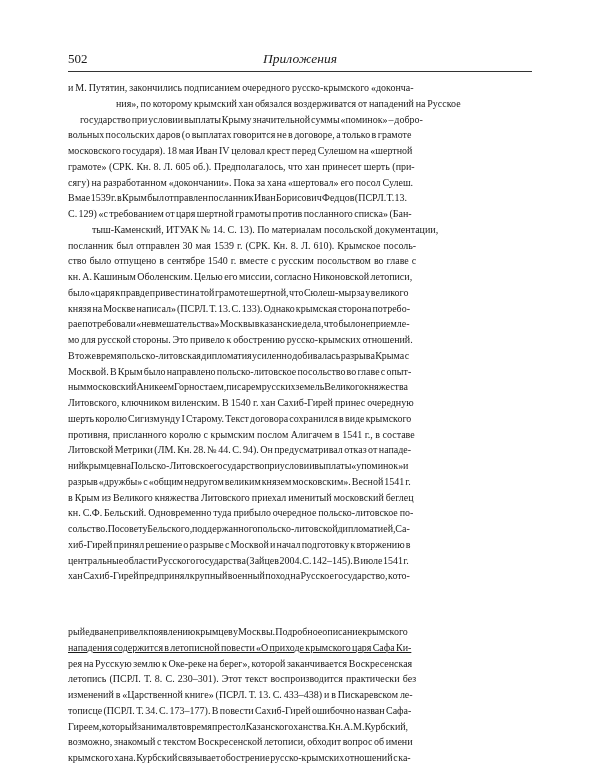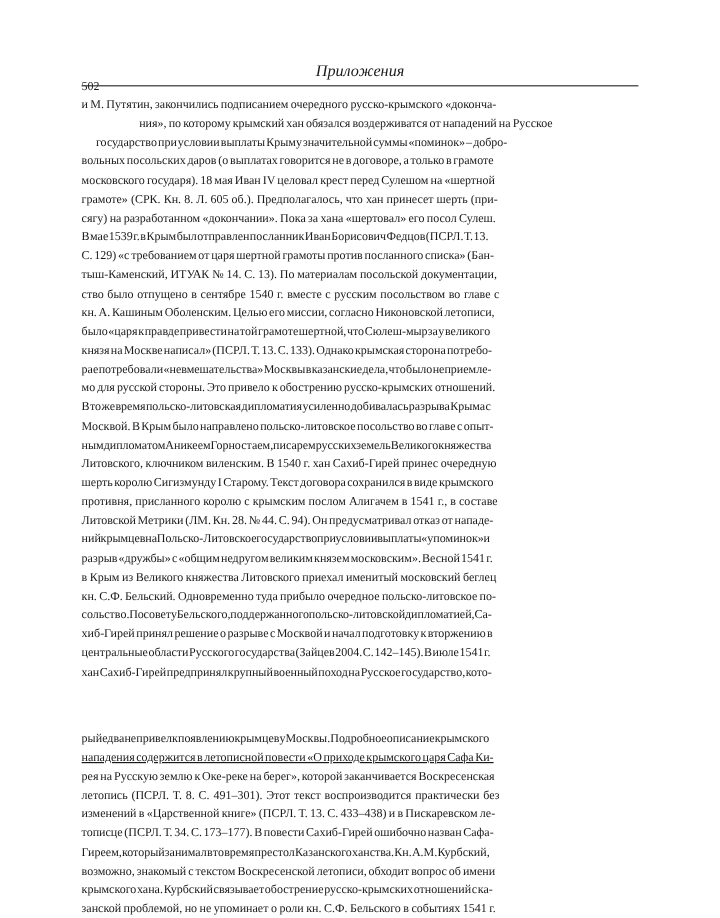--- a/index.html
+++ b/index.html
@@ -1,19 +1,19 @@
 <!DOCTYPE html>
 <html><head>
 <meta charset="utf-8">
 <style>
   html, body { margin:0; padding:0; background:#ffffff; }
   body { width:600px; height:765px; position:relative; overflow:hidden;
          font-family:"Liberation Serif", "DejaVu Serif", serif; color:#1a1a1a; }
   .header { position:absolute; left:68px; top:50px; width:464px; height:20px; }
-  .page-num { position:absolute; left:0; top:14px; font-size:10px; line-height:18px; }
+  .page-num { position:absolute; left:0; top:0; font-size:13px; line-height:18px; }
   .running-title { position:absolute; left:0; width:100%; top:0; text-align:center;
                    font-style:italic; font-size:13.5px; line-height:18px; }
   .rule { position:absolute; left:68px; top:71px; width:464px; height:0; border-top:1px solid #333; }
   .body { position:absolute; left:68px; top:80px; width:464px; }
   .line { display:block; font-size:10px; line-height:15.75px; height:15.75px;
           white-space:nowrap; text-align:justify; text-align-last:justify; }
 </style>
 </head>
 <body>
 
@@ -26,46 +26,47 @@
 <div class="body" id="body-lines">
 <span class="line" style="display: block; white-space: nowrap; word-spacing: -0.549107px; text-align-last: left;">и М. Путятин, закончились подписанием очередного русско-крымского «доконча-</span>
     <span class="line" style="display: block; white-space: nowrap; word-spacing: -0.759375px; text-align-last: left; margin-left: 48px;">ния», по которому крымский хан обязался воздерживатся от нападений на Русское</span>
     <span class="line" style="display: block; white-space: nowrap; word-spacing: -1.63194px; text-align-last: left; margin-left: 12px;">государство при условии выплаты Крыму значительной суммы «поминок» – добро-</span>
     <span class="line" style="display: block; white-space: nowrap; word-spacing: -1.04427px; text-align-last: left;">вольных посольских даров (о выплатах говорится не в договоре, а только в грамоте</span>
     <span class="line" style="display: block; white-space: nowrap; word-spacing: -0.755682px; text-align-last: left;">московского государя). 18 мая Иван IV целовал крест перед Сулешом на «шертной</span>
     <span class="line" style="display: block; white-space: nowrap; word-spacing: 0.0598958px; text-align-last: left;">грамоте» (СРК. Кн. 8. Л. 605 об.). Предполагалось, что хан принесет шерть (при-</span>
     <span class="line" style="display: block; white-space: nowrap; word-spacing: -0.551562px; text-align-last: left; font-family: Liberation Serif, serif;">сягу) на разработанном «докончании». Пока за хана «шертовал» его посол Сулеш.</span>
     <span class="line" style="display: block; white-space: nowrap; word-spacing: -2.08594px; text-align-last: left;">В мае 1539 г. в Крым был отправлен посланник Иван Борисович Федцов (ПСРЛ. Т. 13.</span>
     <span class="line" style="display: block; white-space: nowrap; word-spacing: -1.04545px; text-align-last: left;">С. 129) «с требованием от царя шертной грамоты против посланного списка» (Бан-</span>
-    <span class="line" style="display: block; white-space: nowrap; word-spacing: -0.166667px; text-align-last: left;">тыш-Каменский, ИТУАК № 14. С. 13). По материалам посольской документации,</span>
+    <span class="line" style="display: block; white-space: nowrap; word-spacing: -0.166667px; text-align-last: left; margin-left: 24px;">тыш-Каменский, ИТУАК № 14. С. 13). По материалам посольской документации,</span>
+    <span class="line" style="display: block; white-space: nowrap; word-spacing: 0.508413px; text-align-last: left;">посланник был отправлен 30 мая 1539 г. (СРК. Кн. 8. Л. 610). Крымское посоль-</span>
     <span class="line" style="display: block; white-space: nowrap; word-spacing: 0.509615px; text-align-last: left;">ство было отпущено в сентябре 1540 г. вместе с русским посольством во главе с</span>
     <span class="line" style="display: block; white-space: nowrap; word-spacing: -1.0434px; text-align-last: left;">кн. А. Кашиным Оболенским. Целью его миссии, согласно Никоновской летописи,</span>
     <span class="line" style="display: block; white-space: nowrap; word-spacing: -1.99349px; text-align-last: left;">было «царя к правде привести на той грамоте шертной, что Сюлеш-мырза у великого</span>
     <span class="line" style="display: block; white-space: nowrap; word-spacing: -1.47656px; text-align-last: left;">князя на Москве написал» (ПСРЛ. Т. 13. С. 133). Однако крымская сторона потребо-</span>
     <span class="line" style="display: block; white-space: nowrap; word-spacing: -2.17361px; text-align-last: left;">рае потребовали «невмешательства» Москвы в казанские дела, что было неприемле-</span>
     <span class="line" style="display: block; white-space: nowrap; word-spacing: -0.793403px; text-align-last: left;">мо для русской стороны. Это привело к обострению русско-крымских отношений.</span>
     <span class="line" style="display: block; white-space: nowrap; word-spacing: -2.14688px; text-align-last: left;">В то же время польско-литовская дипломатия усиленно добивалась разрыва Крыма с</span>
     <span class="line" style="display: block; white-space: nowrap; word-spacing: -1.28281px; text-align-last: left;">Москвой. В Крым было направлено польско-литовское посольство во главе с опыт-</span>
-    <span class="line" style="display: block; white-space: nowrap; word-spacing: -2.52344px; text-align-last: left;">ным дипломатом Аникеем Горностаем, писарем русских земель Великого княжества</span>
+    <span class="line" style="display: block; white-space: nowrap; word-spacing: -2.52344px; text-align-last: left;">ным московский Аникеем Горностаем, писарем русских земель Великого княжества</span>
     <span class="line" style="display: block; white-space: nowrap; word-spacing: -0.369792px; text-align-last: left;">Литовского, ключником виленским. В 1540 г. хан Сахиб-Гирей принес очередную</span>
     <span class="line" style="display: block; white-space: nowrap; word-spacing: -1.26406px; text-align-last: left;">шерть королю Сигизмунду I Старому. Текст договора сохранился в виде крымского</span>
     <span class="line" style="display: block; white-space: nowrap; word-spacing: 0.0639205px; text-align-last: left;">противня, присланного королю с крымским послом Алигачем в 1541 г., в составе</span>
     <span class="line" style="display: block; white-space: nowrap; word-spacing: -1.03125px; text-align-last: left;">Литовской Метрики (ЛМ. Кн. 28. № 44. С. 94). Он предусматривал отказ от нападе-</span>
     <span class="line" style="display: block; white-space: nowrap; word-spacing: -2.70486px; text-align-last: left;">ний крымцев на Польско-Литовское государство при условии выплаты «упоминок» и</span>
     <span class="line" style="display: block; white-space: nowrap; word-spacing: -1.50313px; text-align-last: left;">разрыв «дружбы» с «общим недругом великим князем московским». Весной 1541 г.</span>
     <span class="line" style="display: block; white-space: nowrap; word-spacing: -0.390625px; text-align-last: left;">в Крым из Великого княжества Литовского приехал именитый московский беглец</span>
     <span class="line" style="display: block; white-space: nowrap; word-spacing: -0.582031px; text-align-last: left;">кн. С.Ф. Бельский. Одновременно туда прибыло очередное польско-литовское по-</span>
     <span class="line" style="display: block; white-space: nowrap; word-spacing: -2.6808px; text-align-last: left;">сольство. По совету Бельского, поддержанного польско-литовской дипломатией, Са-</span>
     <span class="line" style="display: block; white-space: nowrap; word-spacing: -1.28646px; text-align-last: left;">хиб-Гирей принял решение о разрыве с Москвой и начал подготовку к вторжению в</span>
     <span class="line" style="display: block; white-space: nowrap; word-spacing: -2.03409px; text-align-last: left;">центральные области Русского государства (Зайцев 2004. С. 142–145). В июле 1541 г.</span>
     <span class="line" style="display: block; white-space: nowrap; word-spacing: -2.03299px; text-align-last: left;">хан Сахиб-Гирей предпринял крупный военный поход на Русское государство, кото-</span>
     <span class="line" style="display: block; white-space: nowrap; word-spacing: -2.41477px; text-align-last: left; margin-top: 40px;">рый едва не привел к появлению крымцев у Москвы. Подробное описание крымского</span>
     <span class="line" style="display: block; white-space: nowrap; word-spacing: -1.2625px; text-align-last: left; text-decoration: underline;">нападения содержится в летописной повести «О приходе крымского царя Сафа Ки-</span>
     <span class="line" style="display: block; white-space: nowrap; word-spacing: -0.910937px; text-align-last: left;">рея на Русскую землю к Оке-реке на берег», которой заканчивается Воскресенская</span>
-    <span class="line" style="display: block; white-space: nowrap; word-spacing: 0.671875px; text-align-last: left;">летопись (ПСРЛ. Т. 8. С. 491–301). Этот текст воспроизводится практически без</span>
+    <span class="line" style="display: block; white-space: nowrap; word-spacing: 0.671875px; text-align-last: left;">летопись (ПСРЛ. Т. 8. С. 230–301). Этот текст воспроизводится практически без</span>
     <span class="line" style="display: block; white-space: nowrap; word-spacing: -0.615885px; text-align-last: left;">изменений в «Царственной книге» (ПСРЛ. Т. 13. С. 433–438) и в Пискаревском ле-</span>
     <span class="line" style="display: block; white-space: nowrap; word-spacing: -1.12926px; text-align-last: left;">тописце (ПСРЛ. Т. 34. С. 173–177). В повести Сахиб-Гирей ошибочно назван Сафа-</span>
     <span class="line" style="display: block; white-space: nowrap; word-spacing: -2.30824px; text-align-last: left;">Гиреем, который занимал в то время престол Казанского ханства. Кн. А.М. Курбский,</span>
     <span class="line" style="display: block; white-space: nowrap; word-spacing: -0.857639px; text-align-last: left;">возможно, знакомый с текстом Воскресенской летописи, обходит вопрос об имени</span>
     <span class="line" style="display: block; white-space: nowrap; word-spacing: -1.89062px; text-align-last: left;">крымского хана. Курбский связывает обострение русско-крымских отношений с ка-</span>
     <span class="line" style="display: block; white-space: nowrap; word-spacing: -0.399038px; text-align-last: left;">занской проблемой, но не упоминает о роли кн. С.Ф. Бельского в событиях 1541 г.</span>
     <span class="line" style="display: block; white-space: nowrap; word-spacing: -1.57986px; text-align-last: left;">Умалчивает он и о роли польско-литовской дипломатии в обострении русско-крым-</span>
   </div>
 
 </body></html>

